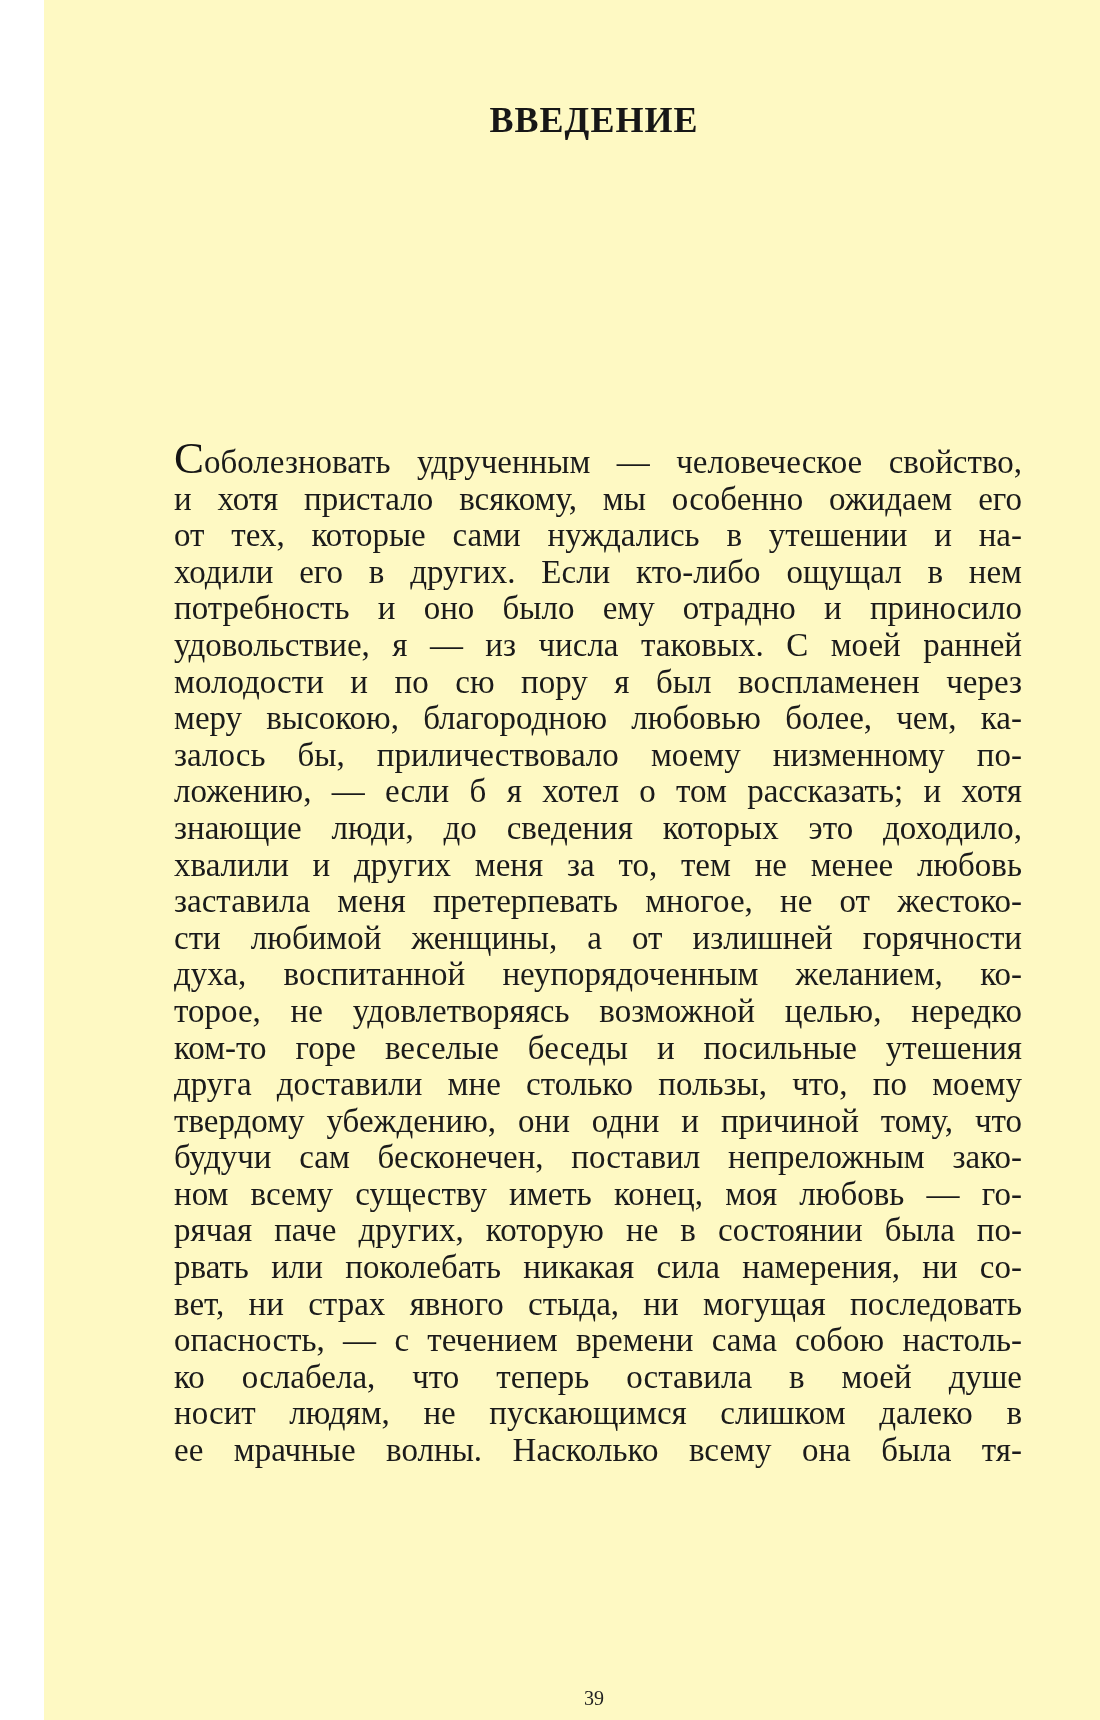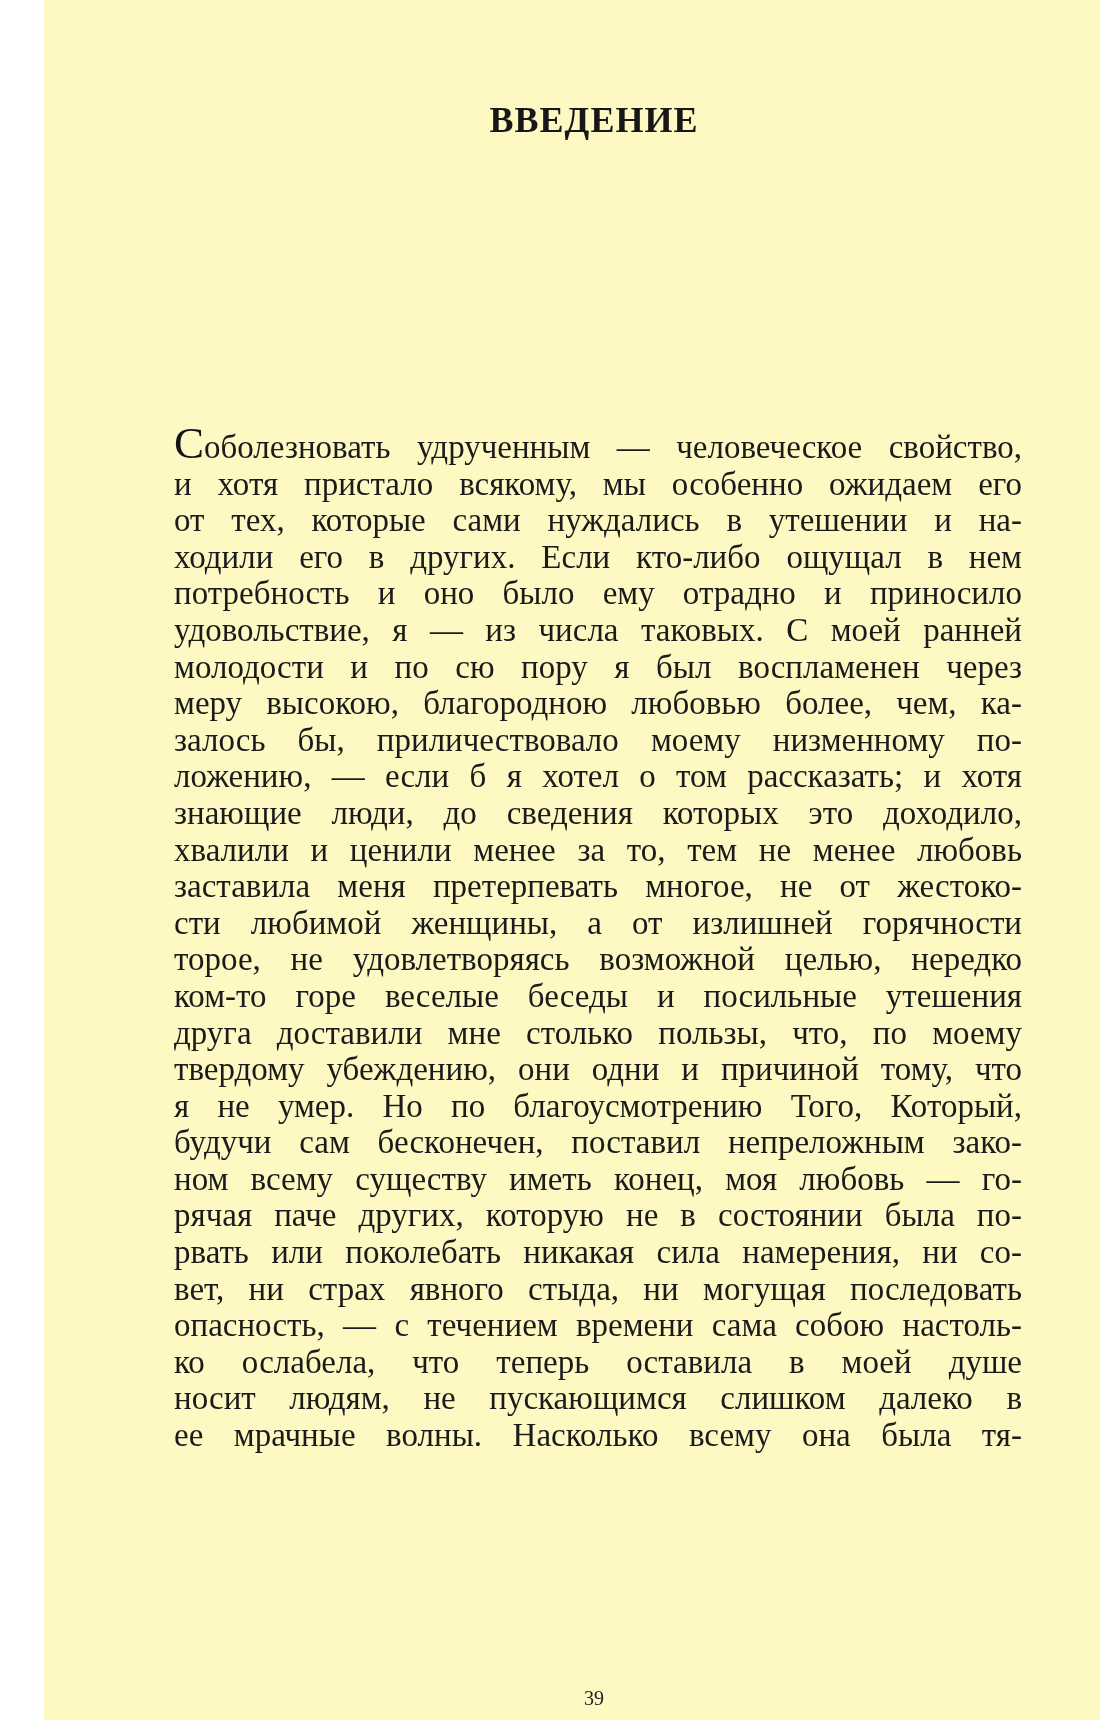--- a/index.html
+++ b/index.html
@@ -26,21 +26,21 @@
     text-align: center;
     font-family: "Liberation Serif", serif;
     font-size: 36px;
     line-height: 36px;
     font-weight: bold;
     letter-spacing: 1px;
     color: #171717;
   }
   .body-text {
     position: absolute;
-    top: 429px;
+    top: 444px;
     left: 130px;
     width: 848px;
     font-size: 33px;
     line-height: 36.6px;
     color: #1b1b1b;
   }
   .text-line {
     text-align: justify;
     text-align-last: justify;
     text-justify: inter-word;
@@ -80,28 +80,28 @@
         <div class="text-line">и хотя пристало всякому, мы особенно ожидаем его</div>
         <div class="text-line">от тех, которые сами нуждались в утешении и на-</div>
         <div class="text-line">ходили его в других. Если кто-либо ощущал в нем</div>
         <div class="text-line">потребность и оно было ему отрадно и приносило</div>
         <div class="text-line">удовольствие, я — из числа таковых. С моей ранней</div>
         <div class="text-line">молодости и по сю пору я был воспламенен через</div>
         <div class="text-line">меру высокою, благородною любовью более, чем, ка-</div>
         <div class="text-line">залось бы, приличествовало моему низменному по-</div>
         <div class="text-line">ложению, — если б я хотел о том рассказать; и хотя</div>
         <div class="text-line">знающие люди, до сведения которых это доходило,</div>
-        <div class="text-line">хвалили и ценили менее за то, тем не менее любовь</div>
+        <div class="text-line">хвалили и других меня за то, тем не менее любовь</div>
         <div class="text-line">заставила меня претерпевать многое, не от жестоко-</div>
         <div class="text-line">сти любимой женщины, а от излишней горячности</div>
+        <div class="text-line">духа, воспитанной неупорядоченным желанием, ко-</div>
         <div class="text-line">торое, не удовлетворяясь возможной целью, нередко</div>
         <div class="text-line">ком-то горе веселые беседы и посильные утешения</div>
         <div class="text-line">друга доставили мне столько пользы, что, по моему</div>
         <div class="text-line">твердому убеждению, они одни и причиной тому, что</div>
-        <div class="text-line">я не умер. Но по благоусмотрению Того, Который,</div>
         <div class="text-line">будучи сам бесконечен, поставил непреложным зако-</div>
         <div class="text-line">ном всему существу иметь конец, моя любовь — го-</div>
         <div class="text-line">рячая паче других, которую не в состоянии была по-</div>
         <div class="text-line">рвать или поколебать никакая сила намерения, ни со-</div>
         <div class="text-line">вет, ни страх явного стыда, ни могущая последовать</div>
         <div class="text-line">опасность, — с течением времени сама собою настоль-</div>
         <div class="text-line">ко ослабела, что теперь оставила в моей душе</div>
         <div class="text-line">носит людям, не пускающимся слишком далеко в</div>
         <div class="text-line">ее мрачные волны. Насколько всему она была тя-</div>
       </div>

